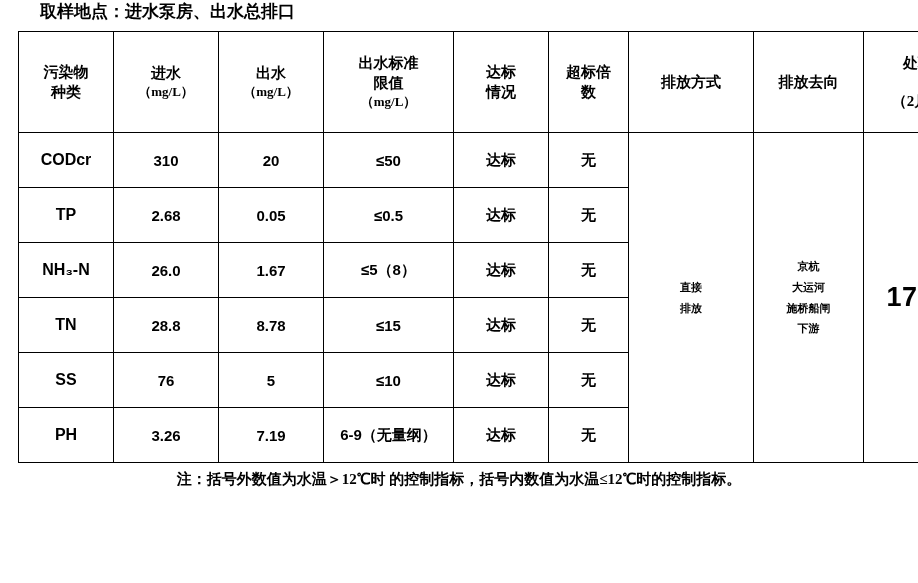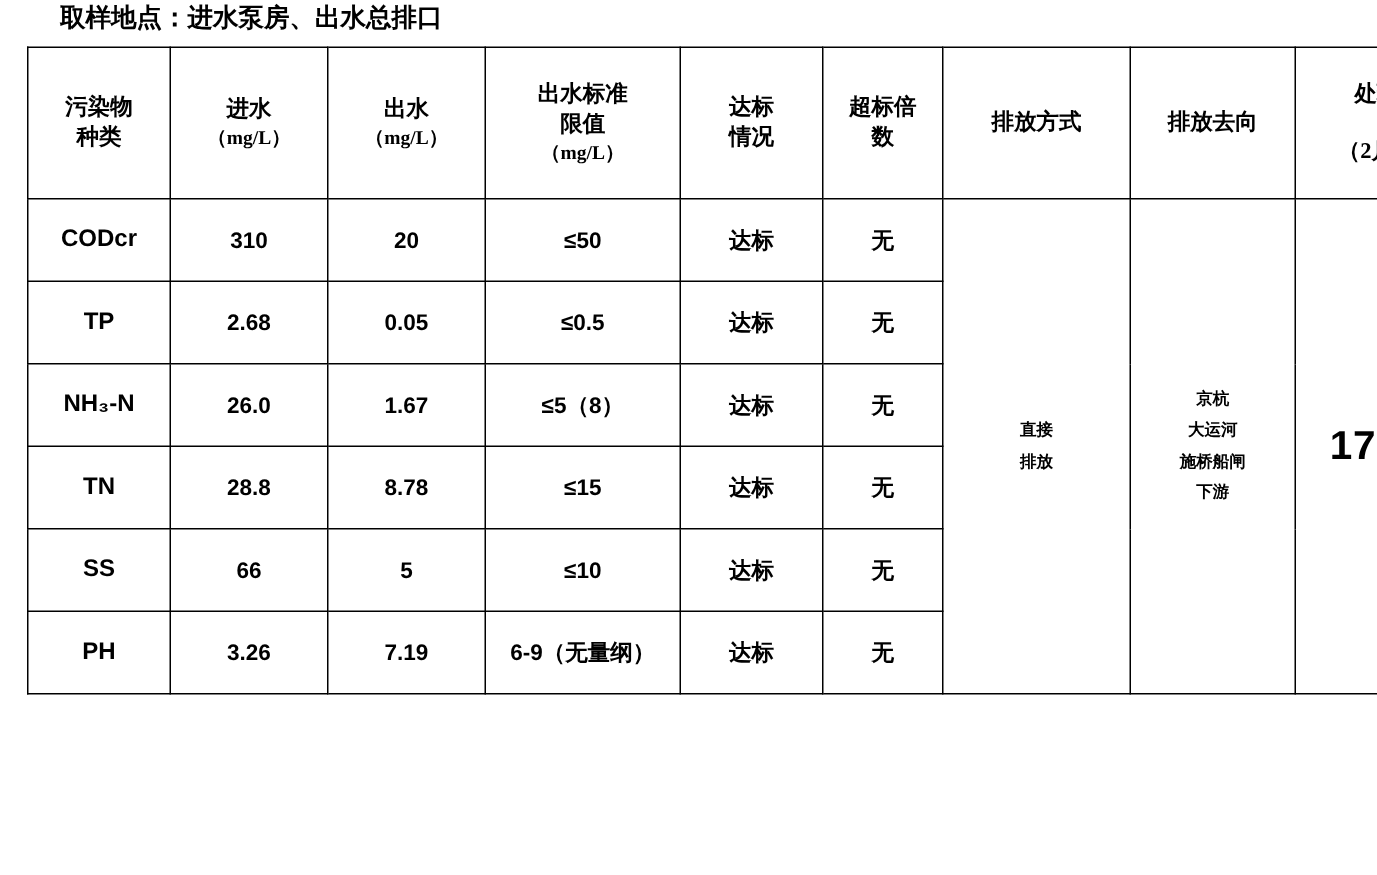--- a/index.html
+++ b/index.html
@@ -197,31 +197,32 @@
       <tr>
         <td class="param-cell">TN</td>
         <td class="val-cell">28.8</td>
         <td class="val-cell">8.78</td>
         <td class="val-cell">≤15</td>
         <td>达标</td>
         <td>无</td>
       </tr>
       <tr>
         <td class="param-cell">SS</td>
-        <td class="val-cell">66</td>
+        <td class="val-cell">76</td>
         <td class="val-cell">5</td>
         <td class="val-cell">≤10</td>
         <td>达标</td>
         <td>无</td>
       </tr>
       <tr>
         <td class="param-cell">PH</td>
         <td class="val-cell">3.26</td>
         <td class="val-cell">7.19</td>
         <td class="val-cell">6-9（无量纲）</td>
         <td>达标</td>
         <td>无</td>
       </tr>
     </tbody>
   </table>
 
+  <div class="note">注：括号外数值为水温＞12℃时 的控制指标，括号内数值为水温≤12℃时的控制指标。</div>
 
 </div>
 
 </body></html>

